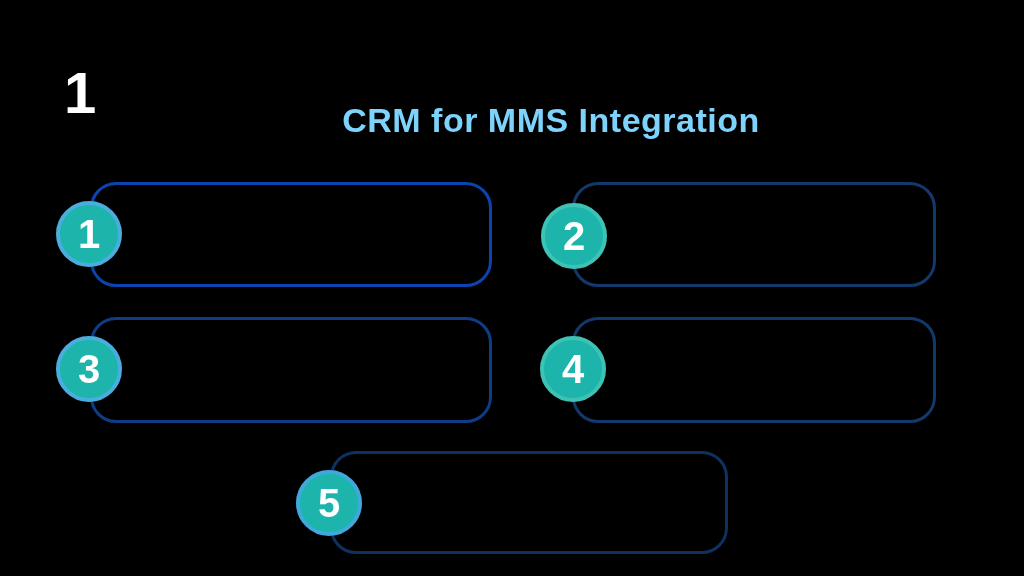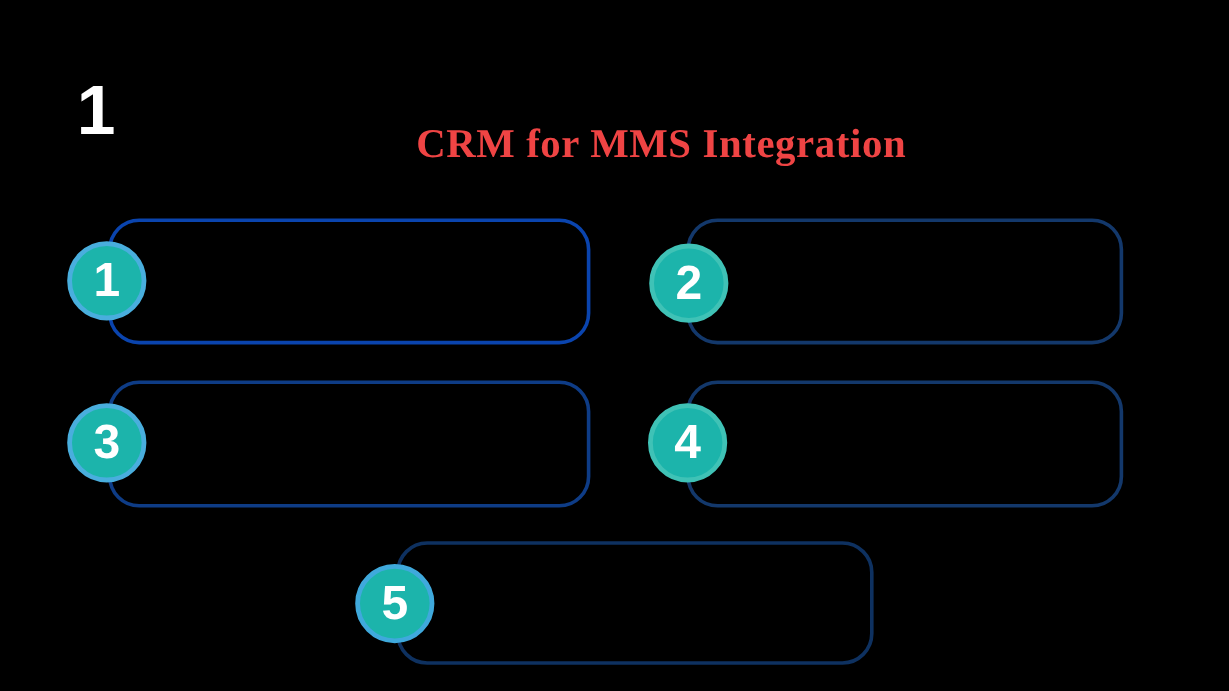--- a/index.html
+++ b/index.html
@@ -73,21 +73,21 @@
   .badge4 { left: 540px; top: 336px; }
   .badge5 { left: 296px; top: 470px; }
 </style>
 </head>
 <body>
 
 <div class="canvas">
 
   <div class="slide-number">1</div>
 
-  <h1 class="title" style="color: #ef4444; font-family: Liberation Serif, serif;">CRM for MMS Integration</h1>
+  <h1 class="title" style="color: #7dd3fc;">CRM for MMS Integration</h1>
 
   <div class="step-box box1" style="border-color: rgb(10, 68, 174);"></div>
   <div class="step-box box2" style="border-color: rgb(19, 56, 107);"></div>
   <div class="step-box box3" style="border-color: rgb(14, 60, 134);"></div>
   <div class="step-box box4" style="border-color: rgb(19, 56, 107);"></div>
   <div class="step-box box5" style="border-color: rgb(14, 49, 96);"></div>
 
   <div class="badge badge1" style="background-color: rgb(28, 180, 171); border-color: rgb(73, 174, 221);">1</div>
   <div class="badge badge2" style="background-color: rgb(28, 180, 171); border-color: rgb(63, 194, 182);">2</div>
   <div class="badge badge3" style="background-color: rgb(28, 180, 171); border-color: rgb(73, 174, 221);">3</div>

